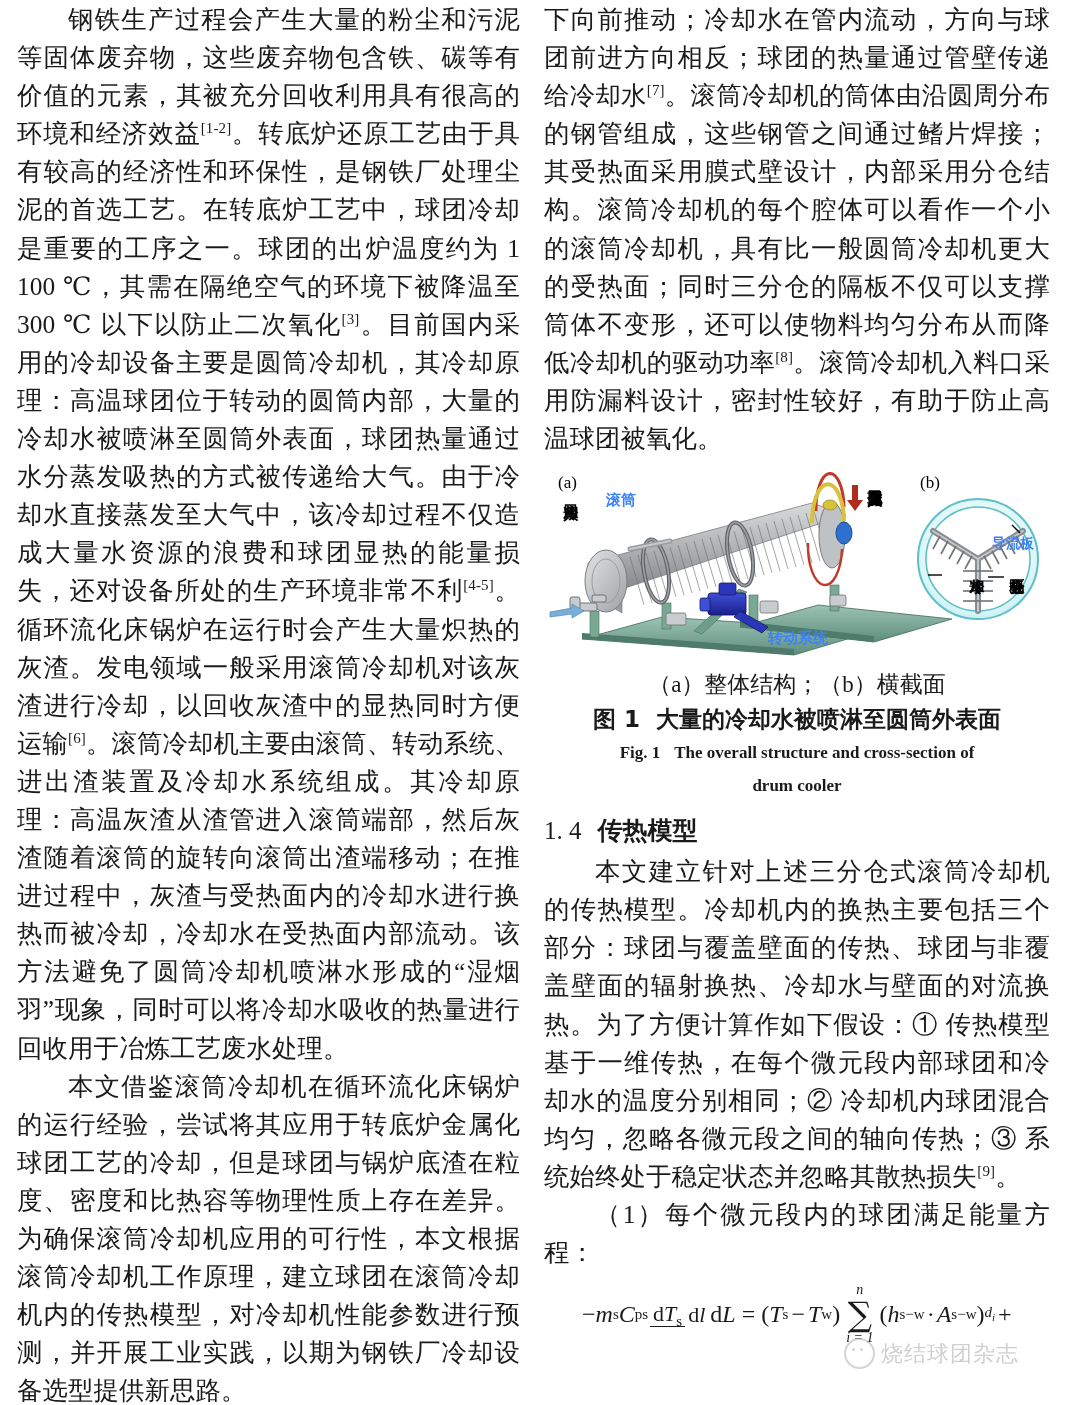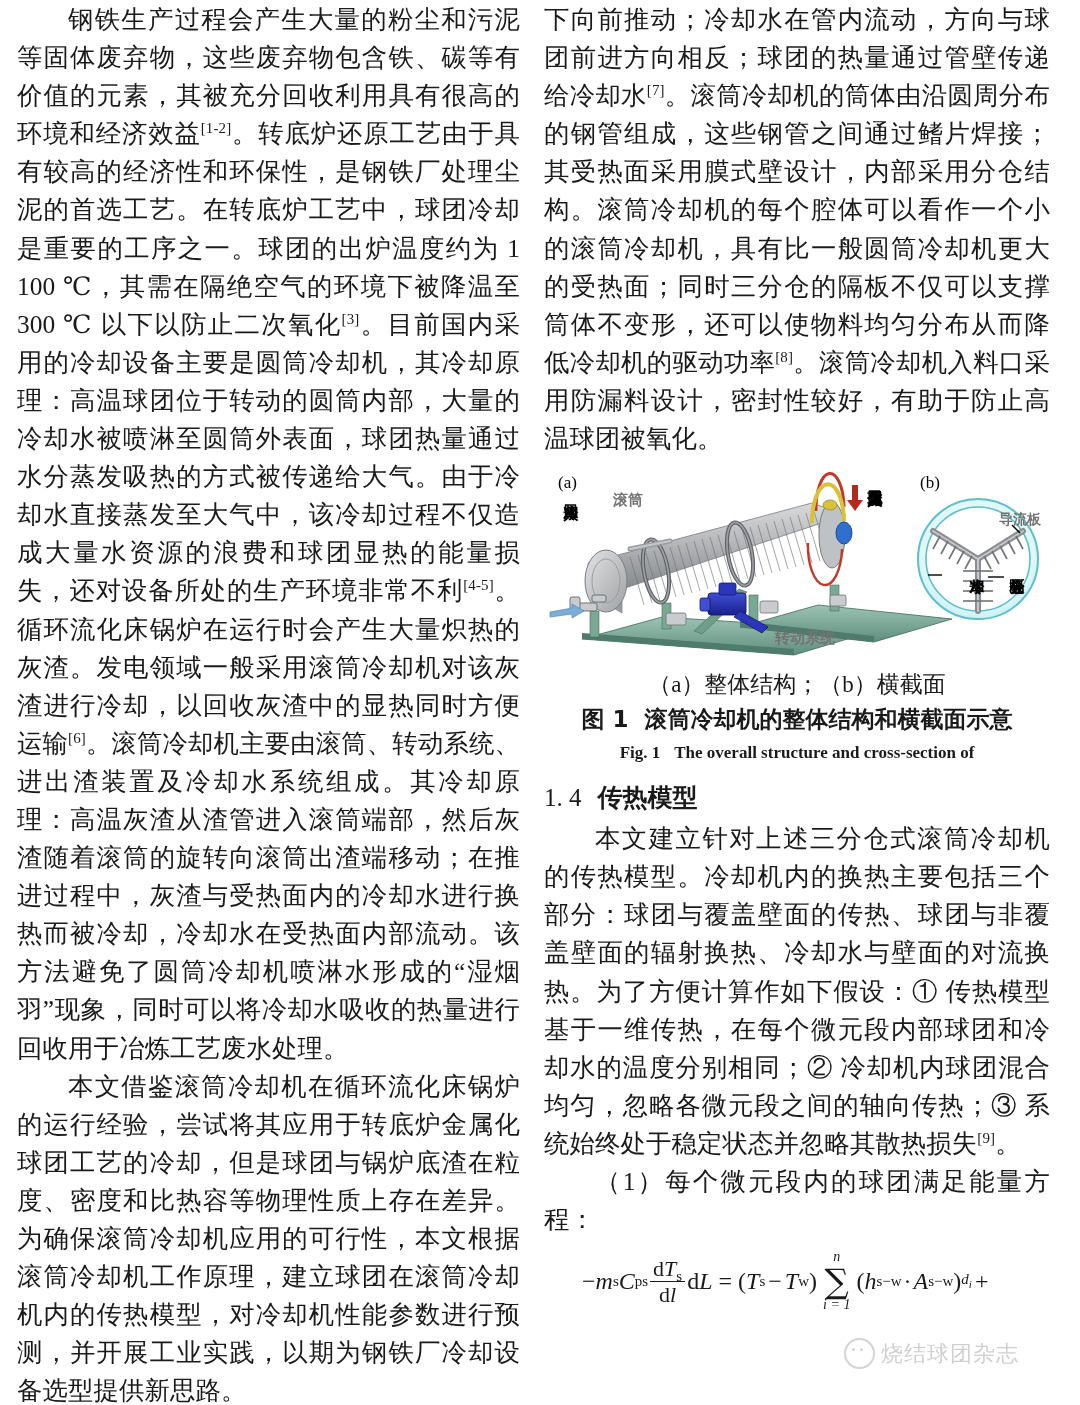--- a/index.html
+++ b/index.html
@@ -111,44 +111,43 @@
     font-weight: bold;
     font-family: "DejaVu Sans", "Liberation Sans", sans-serif;
     letter-spacing: 0px;
     color: #000;
   }
   .hlabel {
     position: absolute;
     font-size: 15px;
     font-weight: bold;
     font-family: "DejaVu Sans", "Liberation Sans", sans-serif;
-    color: #737373;
+    color: #3b82f6;
     white-space: nowrap;
-    margin-left: 7px;
   }
   .panel-tag {
     position: absolute;
     font-size: 17px;
     font-family: "Liberation Serif", serif;
     color: #000;
   }
 
   
   .equation {
     position: relative;
     margin: 12px 0 2px 0;
     font-family: "Liberation Serif", "DejaVu Serif", serif;
     font-size: 24px;
     line-height: 1.25;
   }
   .eq-line1 { padding-left: 38px; display: flex; align-items: center; flex-wrap: nowrap; }
   .it { font-style: italic; }
   .frac {
     display: inline-flex;
-    flex-direction: column;
+    flex-direction: row;
     vertical-align: middle;
     text-align: center;
     margin: 0 2px;
     line-height: 1.05;
     font-size: 22px;
   }
   .frac .top { border-bottom: 1.4px solid #1a1a1a; padding: 0 3px 1px 3px; }
   .frac .bot { padding: 1px 3px 0 3px; }
   .sumop {
     display: inline-flex;
@@ -386,28 +385,29 @@
         <span class="panel-tag" style="left:14px; top:2px;">(a)</span>
         <span class="panel-tag" style="left:376px; top:2px;">(b)</span>
 
         
         <span class="vlabel" style="left:18px; top:22px;">冷却水入口</span>
         <span class="hlabel" style="left:62px; top:20px;">滚筒</span>
         <span class="vlabel" style="left:322px; top:8px;">金属化球团入口</span>
         <span class="hlabel" style="left:224px; top:158px;text-align:center;">转动系统</span>
 
         
-        <span class="hlabel" style="left:448px; top:40px; font-size:14px;">导流板</span>
+        <span class="hlabel" style="left:448px; top:64px; font-size:14px;">导流板</span>
         <span class="vlabel" style="left:424px; top:96px;">冷却水</span>
         <span class="vlabel" style="left:464px; top:96px; writing-mode:vertical-rl;">分仓隔板</span>
       </div>
 
       <div class="fig-caption-sub">（a）整体结构；（b）横截面</div>
-      <div class="fig-caption-cn"><span class="lbl">图 1</span><span>滚筒冷却机的整体结构和横截面示意</span></div>
+      <div class="fig-caption-cn"><span class="lbl">图 1</span><span>大量的冷却水被喷淋至圆筒外表面</span></div>
       <div class="fig-caption-en"><span class="lbl">Fig. 1</span><span>The overall structure and cross-section of</span></div>
+      <div class="fig-caption-en">drum cooler</div>
     </div>
 
     <h3 class="subsec"><span class="num">1. 4</span><span>传热模型</span></h3>
 
     <p class="body indent"><span>本文建立针对上述三分仓式滚筒冷却机的传热模型。冷却机内的换热主要包括三个部分：球团与覆盖壁面的传热、球团与非覆盖壁面的辐射换热、冷却水与壁面的对流换热。为了方便计算作如下假设：① 传热模型基于一维传热，在每个微元段内部球团和冷却水的温度分别相同；② 冷却机内球团混合均匀，忽略各微元段之间的轴向传热；③ 系统始终处于稳定状态并忽略其散热损失</span><sup class="ref">[9]</sup><span>。</span></p>
 
 
     <p class="body indent">（1）每个微元段内的球团满足能量方程：</p>
 
     <div class="equation">

